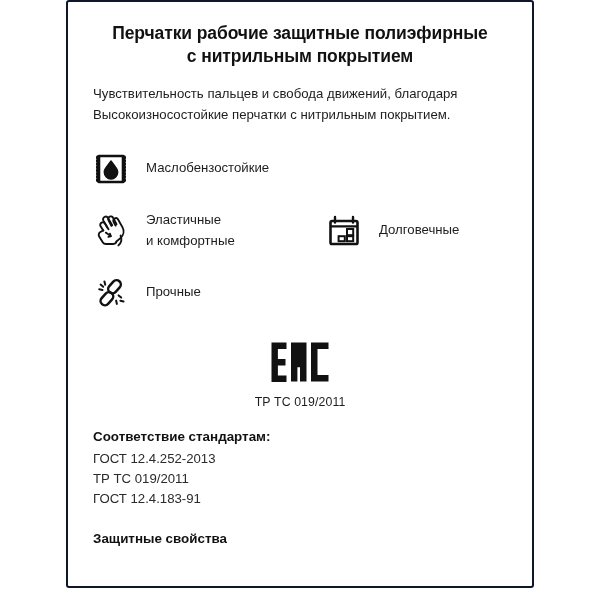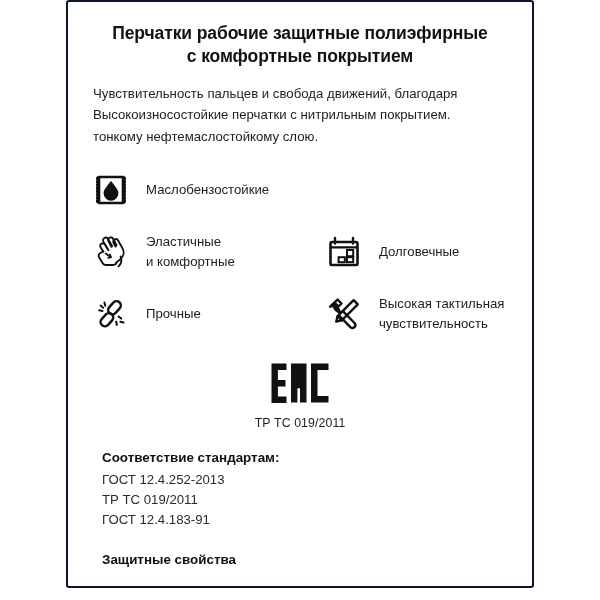--- a/index.html
+++ b/index.html
@@ -131,21 +131,21 @@
   }
   .cert-bottom {
     margin-top: 7px;
     font-size: 12.3px;
     color: #1d1d1d;
     letter-spacing: 0.1px;
   }
 
   
   .block {
-    margin-left: 20px;
+    margin-left: 11px;
     width: 400px;
   }
   .block.standards {
     margin-top: 18px;
   }
   .block.properties {
     margin-top: 20px;
   }
   .block-title {
     font-size: 13.4px;
@@ -164,27 +164,26 @@
 </style>
 </head>
 <body>
 
 <div class="page">
   <div class="card">
     <div class="card-inner">
 
       <h1 class="title">
         <span class="line">Перчатки рабочие защитные полиэфирные</span>
-        <span class="line">с комфортные покрытием</span>
+        <span class="line">с нитрильным покрытием</span>
       </h1>
 
       <div class="description">
         <span class="line">Чувствительность пальцев и свобода движений, благодаря</span>
         <span class="line">Высокоизносостойкие перчатки с нитрильным покрытием.</span>
-        <span class="line">тонкому нефтемаслостойкому слою.</span>
       </div>
 
       <div class="features">
 
         <div class="feat-row">
           <div class="feat col-left">
             <div class="feat-icon">
               <svg width="40" height="40" viewBox="0 0 40 40" fill="none">
                 <path d="M8 7 h24 v26 h-24 z" stroke="#111" stroke-width="2.6" stroke-linejoin="round"></path>
                 <path d="M8 7 c-2.6 0 -2.6 3.2 0 3.2 M8 10.2 c-2.6 0 -2.6 3.2 0 3.2
@@ -262,36 +261,20 @@
                   <path d="M25.1 27.6 l0.8 3.3"></path>
                   <path d="M29.4 27.8 l3.2 0.7"></path>
                 </g>
               </svg>
             </div>
             <div class="feat-label">
               <span class="line">Прочные</span>
             </div>
           </div>
 
-          <div class="feat col-right">
-            <div class="feat-icon">
-              <svg width="42" height="42" viewBox="0 0 42 42" fill="none">
-                <g stroke="#111" stroke-width="2.4" stroke-linecap="round" stroke-linejoin="round">
-                  <path d="M14.6 6.6 l3.9 3.9 l-3.1 3.1 l-3.9 -3.9 a6.9 6.9 0 0 0 8.9 9 L31.5 30 a2.9 2.9 0 0 1 -4.1 4.1
-                           L16.1 22.7 a6.9 6.9 0 0 0 -9 -9 z" transform="rotate(0 21 21)"></path>
-                  <path d="M30.6 7.2 l4.2 4.2 l-16 15.9 l-5.5 1.3 l1.3 -5.5 z"></path>
-                  <path d="M14.6 23.3 l4 4"></path>
-                </g>
-              </svg>
-            </div>
-            <div class="feat-label">
-              <span class="line">Высокая тактильная</span>
-              <span class="line">чувствительность</span>
-            </div>
-          </div>
         </div>
       </div>
 
       <div class="cert">
         <svg class="cert-mark" width="62" height="48" viewBox="0 0 62 48" fill="none">
 
           <path d="M2.5 2.5 h15 v6.5 h-8.6 v10 h7.6 v6.5 h-7.6 v10 h8.6 v6.5 h-15 z" fill="#111"></path>
 
           <path d="M22 2.5 h15.5 v39 h-6.5 v-14.2 h-2.6 v14.2 h-6.4 z M28.4 9 h2.6 v11.3 h-2.6 z" fill="#111"></path>
 

